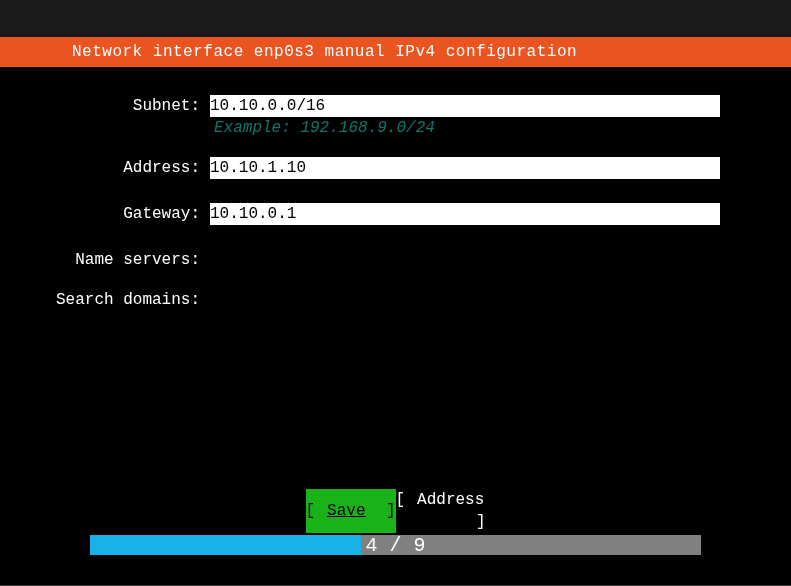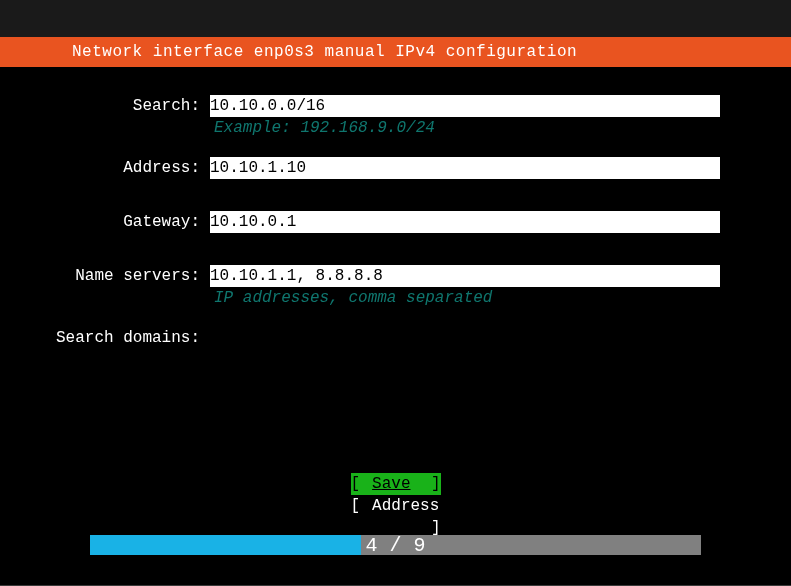--- a/index.html
+++ b/index.html
@@ -25,21 +25,21 @@
     padding: 28px 40px 0 40px;
     height: 518px;
     position: relative;
   }
   .row {
     display: flex;
     align-items: flex-start;
     margin-bottom: 6px;
   }
   .row.with-hint { margin-bottom: 18px; }
-  .row.no-hint  { margin-bottom: 32px; }
+  .row.no-hint  { margin-bottom: 24px; }
   .label-col {
     width: 170px;
     text-align: right;
     padding-right: 10px;
     line-height: 22px;
     color: #ffffff;
   }
   .input-col {
     flex: 1;
     max-width: 510px;
@@ -57,25 +57,25 @@
     outline: none;
   }
   .hint {
     color: #0f766e;
     line-height: 22px;
     padding-left: 4px;
     font-style: italic;
   }
   .buttons {
     position: absolute;
-    bottom: 46px;
+    bottom: 52px;
     left: 50%;
     transform: translateX(-50%);
     display: flex;
-    flex-direction: column;
+    flex-direction: row;
     gap: 0;
     justify-content: flex-end;
   }
   .btn {
     font-family: inherit;
     font-size: 16px;
     border: none;
     width: 90px;
     text-align: left;
     cursor: pointer;
@@ -124,21 +124,21 @@
 </head>
 <body>
 
 <div class="header">
   <span>Network interface enp0s3 manual IPv4 configuration</span>
 </div>
 
 <div class="form">
 
   <div class="row with-hint">
-    <div class="label-col">Search:</div>
+    <div class="label-col">Subnet:</div>
     <div class="input-col">
       <input class="text-input" value="10.10.0.0/16" style="">
       <div class="hint">Example: 192.168.9.0/24</div>
     </div>
   </div>
 
   <div class="row no-hint">
     <div class="label-col">Address:</div>
     <div class="input-col">
       <input class="text-input" value="10.10.1.10" style="">
@@ -147,24 +147,20 @@
 
   <div class="row no-hint">
     <div class="label-col">Gateway:</div>
     <div class="input-col">
       <input class="text-input" value="10.10.0.1" style="">
     </div>
   </div>
 
   <div class="row with-hint">
     <div class="label-col">Name servers:</div>
-    <div class="input-col">
-      <input class="text-input" value="10.10.1.1, 8.8.8.8" style="">
-      <div class="hint">IP addresses, comma separated</div>
-    </div>
   </div>
 
   <div class="row with-hint">
     <div class="label-col">Search domains:</div>
   </div>
 
   <div class="buttons">
     <button class="btn save"><span class="bracket">[</span> <span class="underline">Save</span><span class="bracket r">]</span></button>
     <button class="btn cancel"><span class="bracket">[</span> <span>Address</span><span class="bracket r">]</span></button>
   </div>

